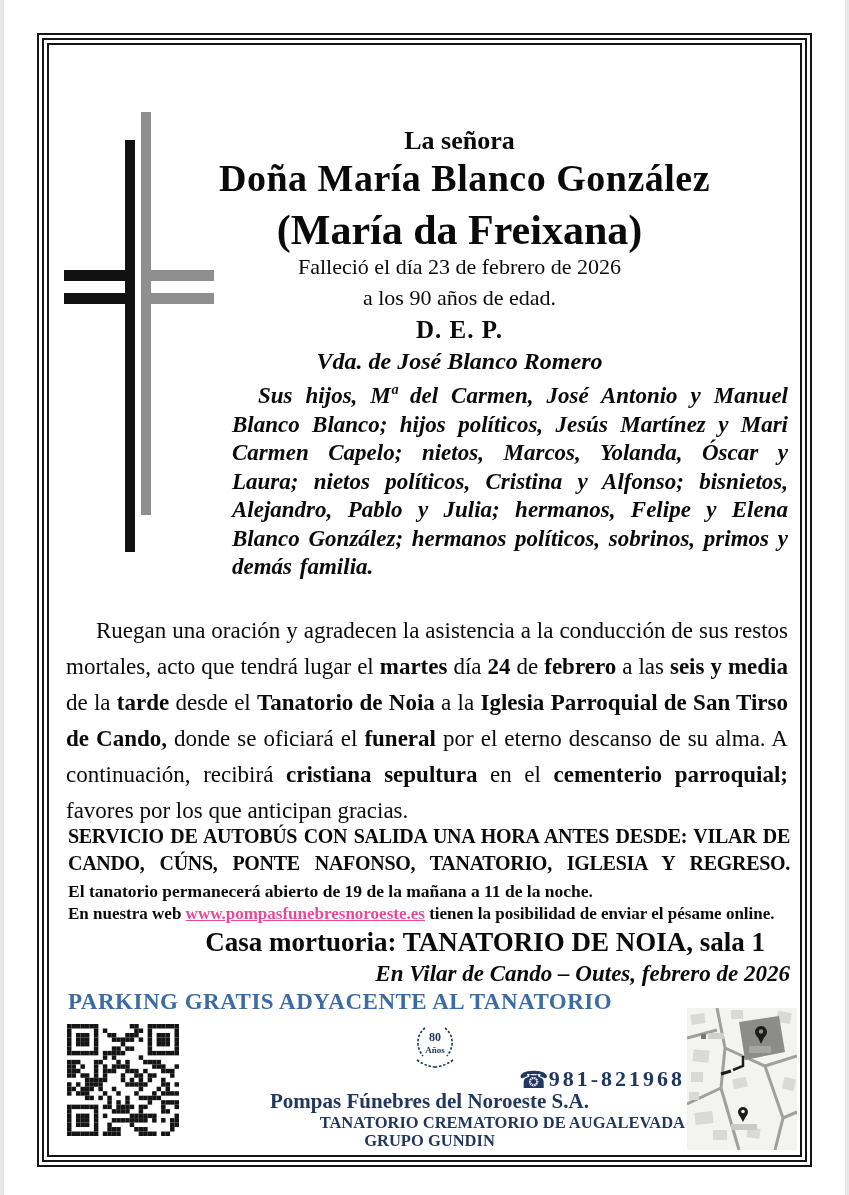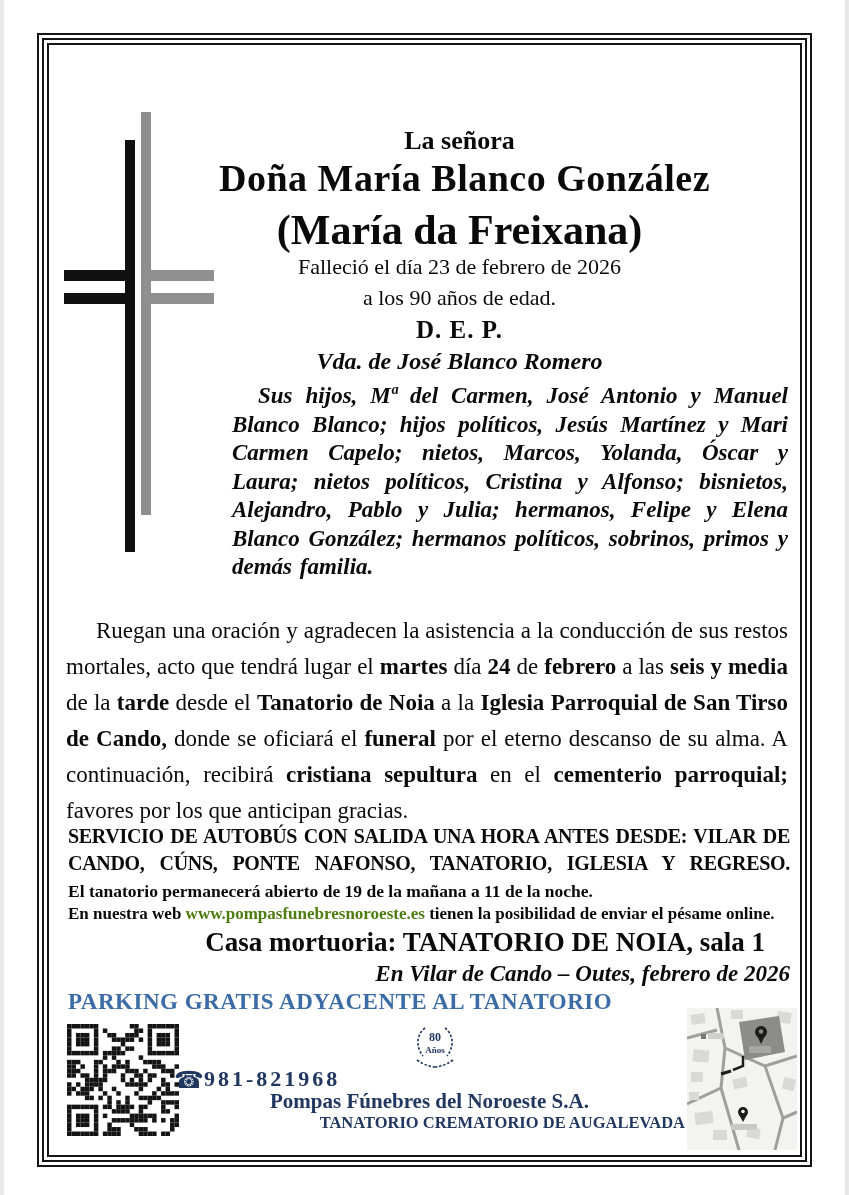--- a/index.html
+++ b/index.html
@@ -44,30 +44,30 @@
     font-size:23px;line-height:36px;text-align:justify;text-indent:30px;
   }
   .ruegan .b{font-weight:bold;}
   .servicio{
     position:absolute;left:64px;right:55px;top:823px;
     font-size:20px;font-weight:bold;line-height:27px;
     text-align:justify;text-align-last:justify;letter-spacing:-0.3px;
   }
   .hours{position:absolute;left:64px;top:881px;font-size:17.5px;font-weight:bold;white-space:nowrap;}
   .webline{position:absolute;left:64px;top:904px;font-size:17px;font-weight:bold;white-space:nowrap;}
-  .webline .lnk{color:#4d7c0f;cursor:pointer;}
+  .webline .lnk{color:#ec4899;text-decoration:underline;cursor:pointer;}
   .casa{position:absolute;left:140px;right:80px;top:927px;text-align:right;font-size:27px;font-weight:bold;white-space:nowrap;}
   .vilar{position:absolute;left:300px;right:55px;top:961px;text-align:right;font-size:23px;font-weight:bold;font-style:italic;white-space:nowrap;}
   .parking{position:absolute;left:64px;right:90px;top:989px;text-align:left;font-size:23px;font-weight:bold;color:#3c6ca6;letter-spacing:.5px;white-space:nowrap;}
 
   
   .qr{position:absolute;left:63px;top:1022px;width:112px;height:116px;}
   .qr svg{width:100%;height:100%;}
   .badge{position:absolute;left:399px;top:1024px;width:64px;height:48px;}
-  .phoneline{position:absolute;left:170px;right:160px;top:1066px;text-align:left;
+  .phoneline{position:absolute;left:170px;right:160px;top:1066px;text-align:right;
     color:#21375f;font-size:22px;font-weight:bold;letter-spacing:3px;white-space:nowrap;}
   .phoneline .glyph{letter-spacing:0;font-family:"DejaVu Sans",sans-serif;font-size:24px;vertical-align:-2px;}
   .company{position:absolute;left:170px;right:160px;top:1089px;text-align:center;color:#21375f;font-size:21px;font-weight:bold;white-space:nowrap;}
   .fline2{position:absolute;left:170px;right:160px;top:1113px;text-align:right;color:#21375f;font-size:16.5px;font-weight:bold;white-space:nowrap;}
   .fline3{position:absolute;left:170px;right:160px;top:1131px;text-align:center;color:#21375f;font-size:16.5px;font-weight:bold;}
   .map{position:absolute;left:683px;top:1008px;width:110px;height:142px;}
   .map svg{width:100%;height:100%;}
 </style>
 </head>
 <body>
@@ -418,20 +418,21 @@
         <path d="M50,36 C42,42 34,43 32,43"></path>
       </g>
       <text x="32" y="17" text-anchor="middle" font-size="12" font-weight="bold" fill="#21375f" font-family="Liberation Serif, serif">80</text>
       <text x="32" y="29" text-anchor="middle" font-size="9" font-weight="bold" fill="#21375f" font-family="Liberation Serif, serif">Años</text>
     </svg>
   </div>
 
   <div class="phoneline"><span class="glyph">☎</span><span>981-821968</span></div>
   <div class="company">Pompas Fúnebres del Noroeste S.A.</div>
   <div class="fline2">TANATORIO CREMATORIO DE AUGALEVADA</div>
+  <div class="fline3">GRUPO GUNDIN</div>
 
   <div class="map">
     <svg viewBox="0 0 110 142" xmlns="http://www.w3.org/2000/svg">
       <rect x="0" y="0" width="110" height="142" fill="#f3f3f1"></rect>
 
       <g stroke="#9f9f9d" stroke-width="3" fill="none">
         <path d="M30,0 L38,40 L34,80 L52,142"></path>
         <path d="M0,30 L30,22"></path>
         <path d="M38,40 L78,58 L96,110 L88,142"></path>
         <path d="M78,58 L110,48"></path>

